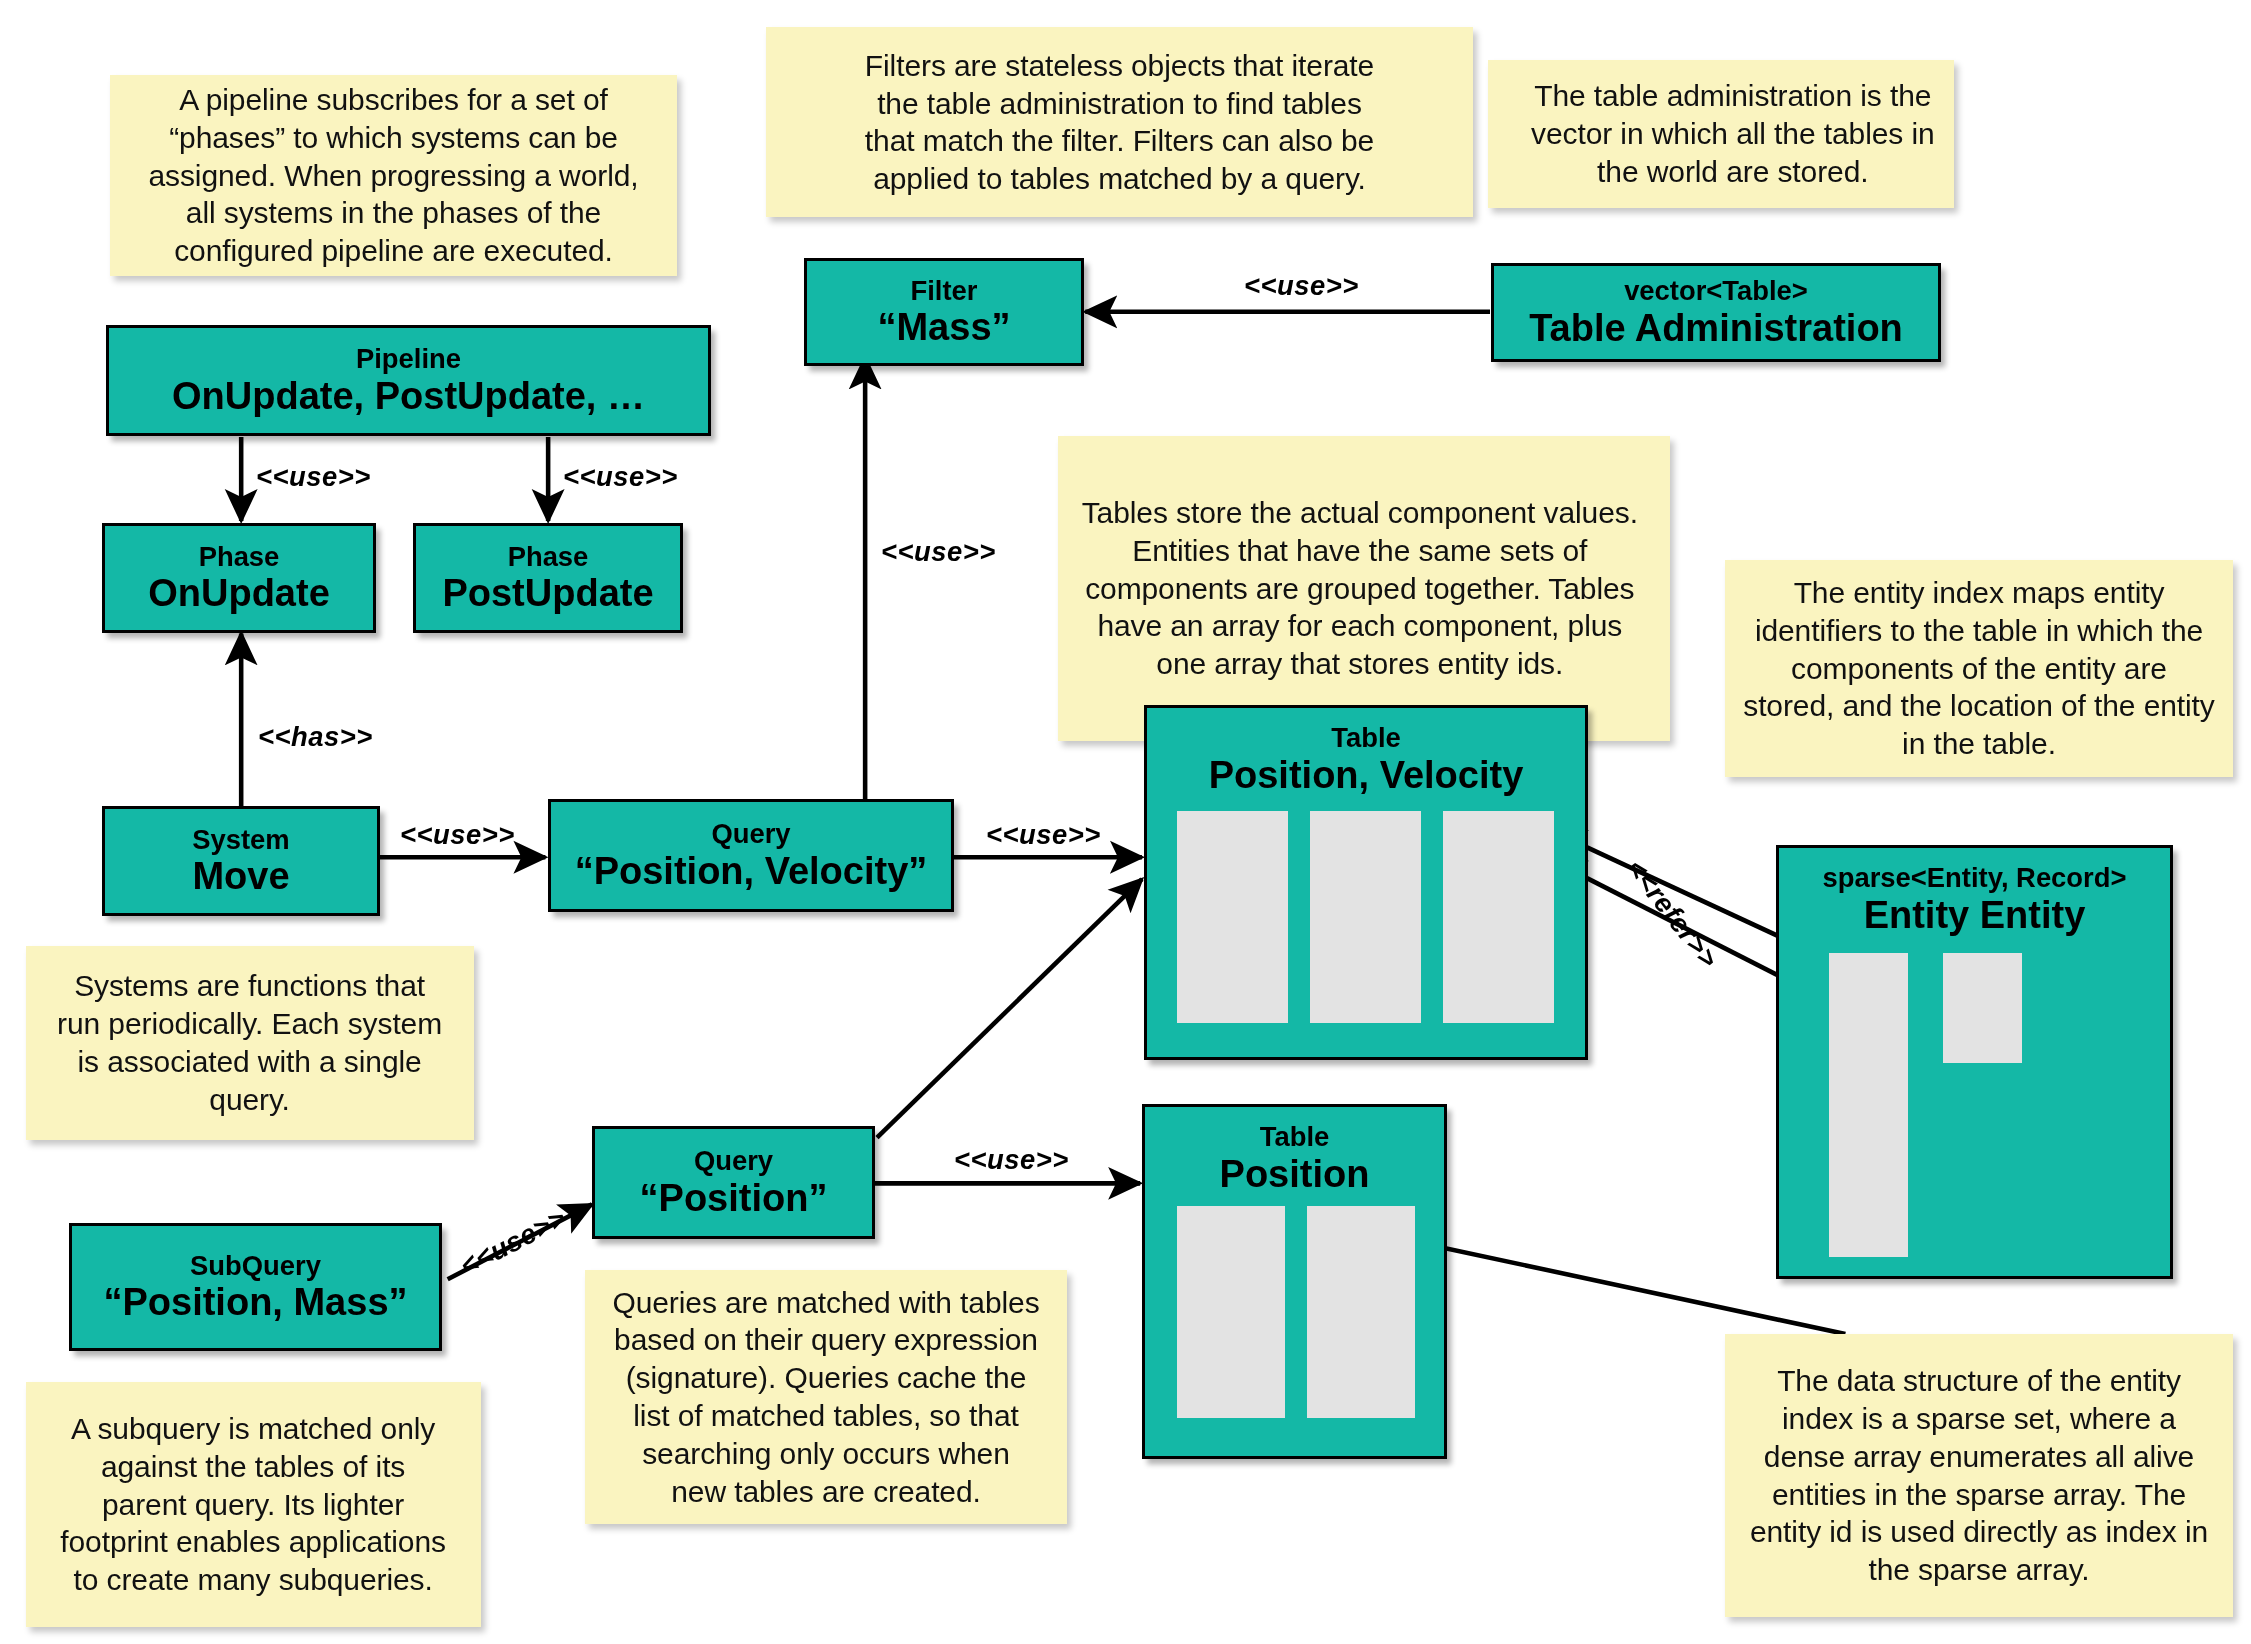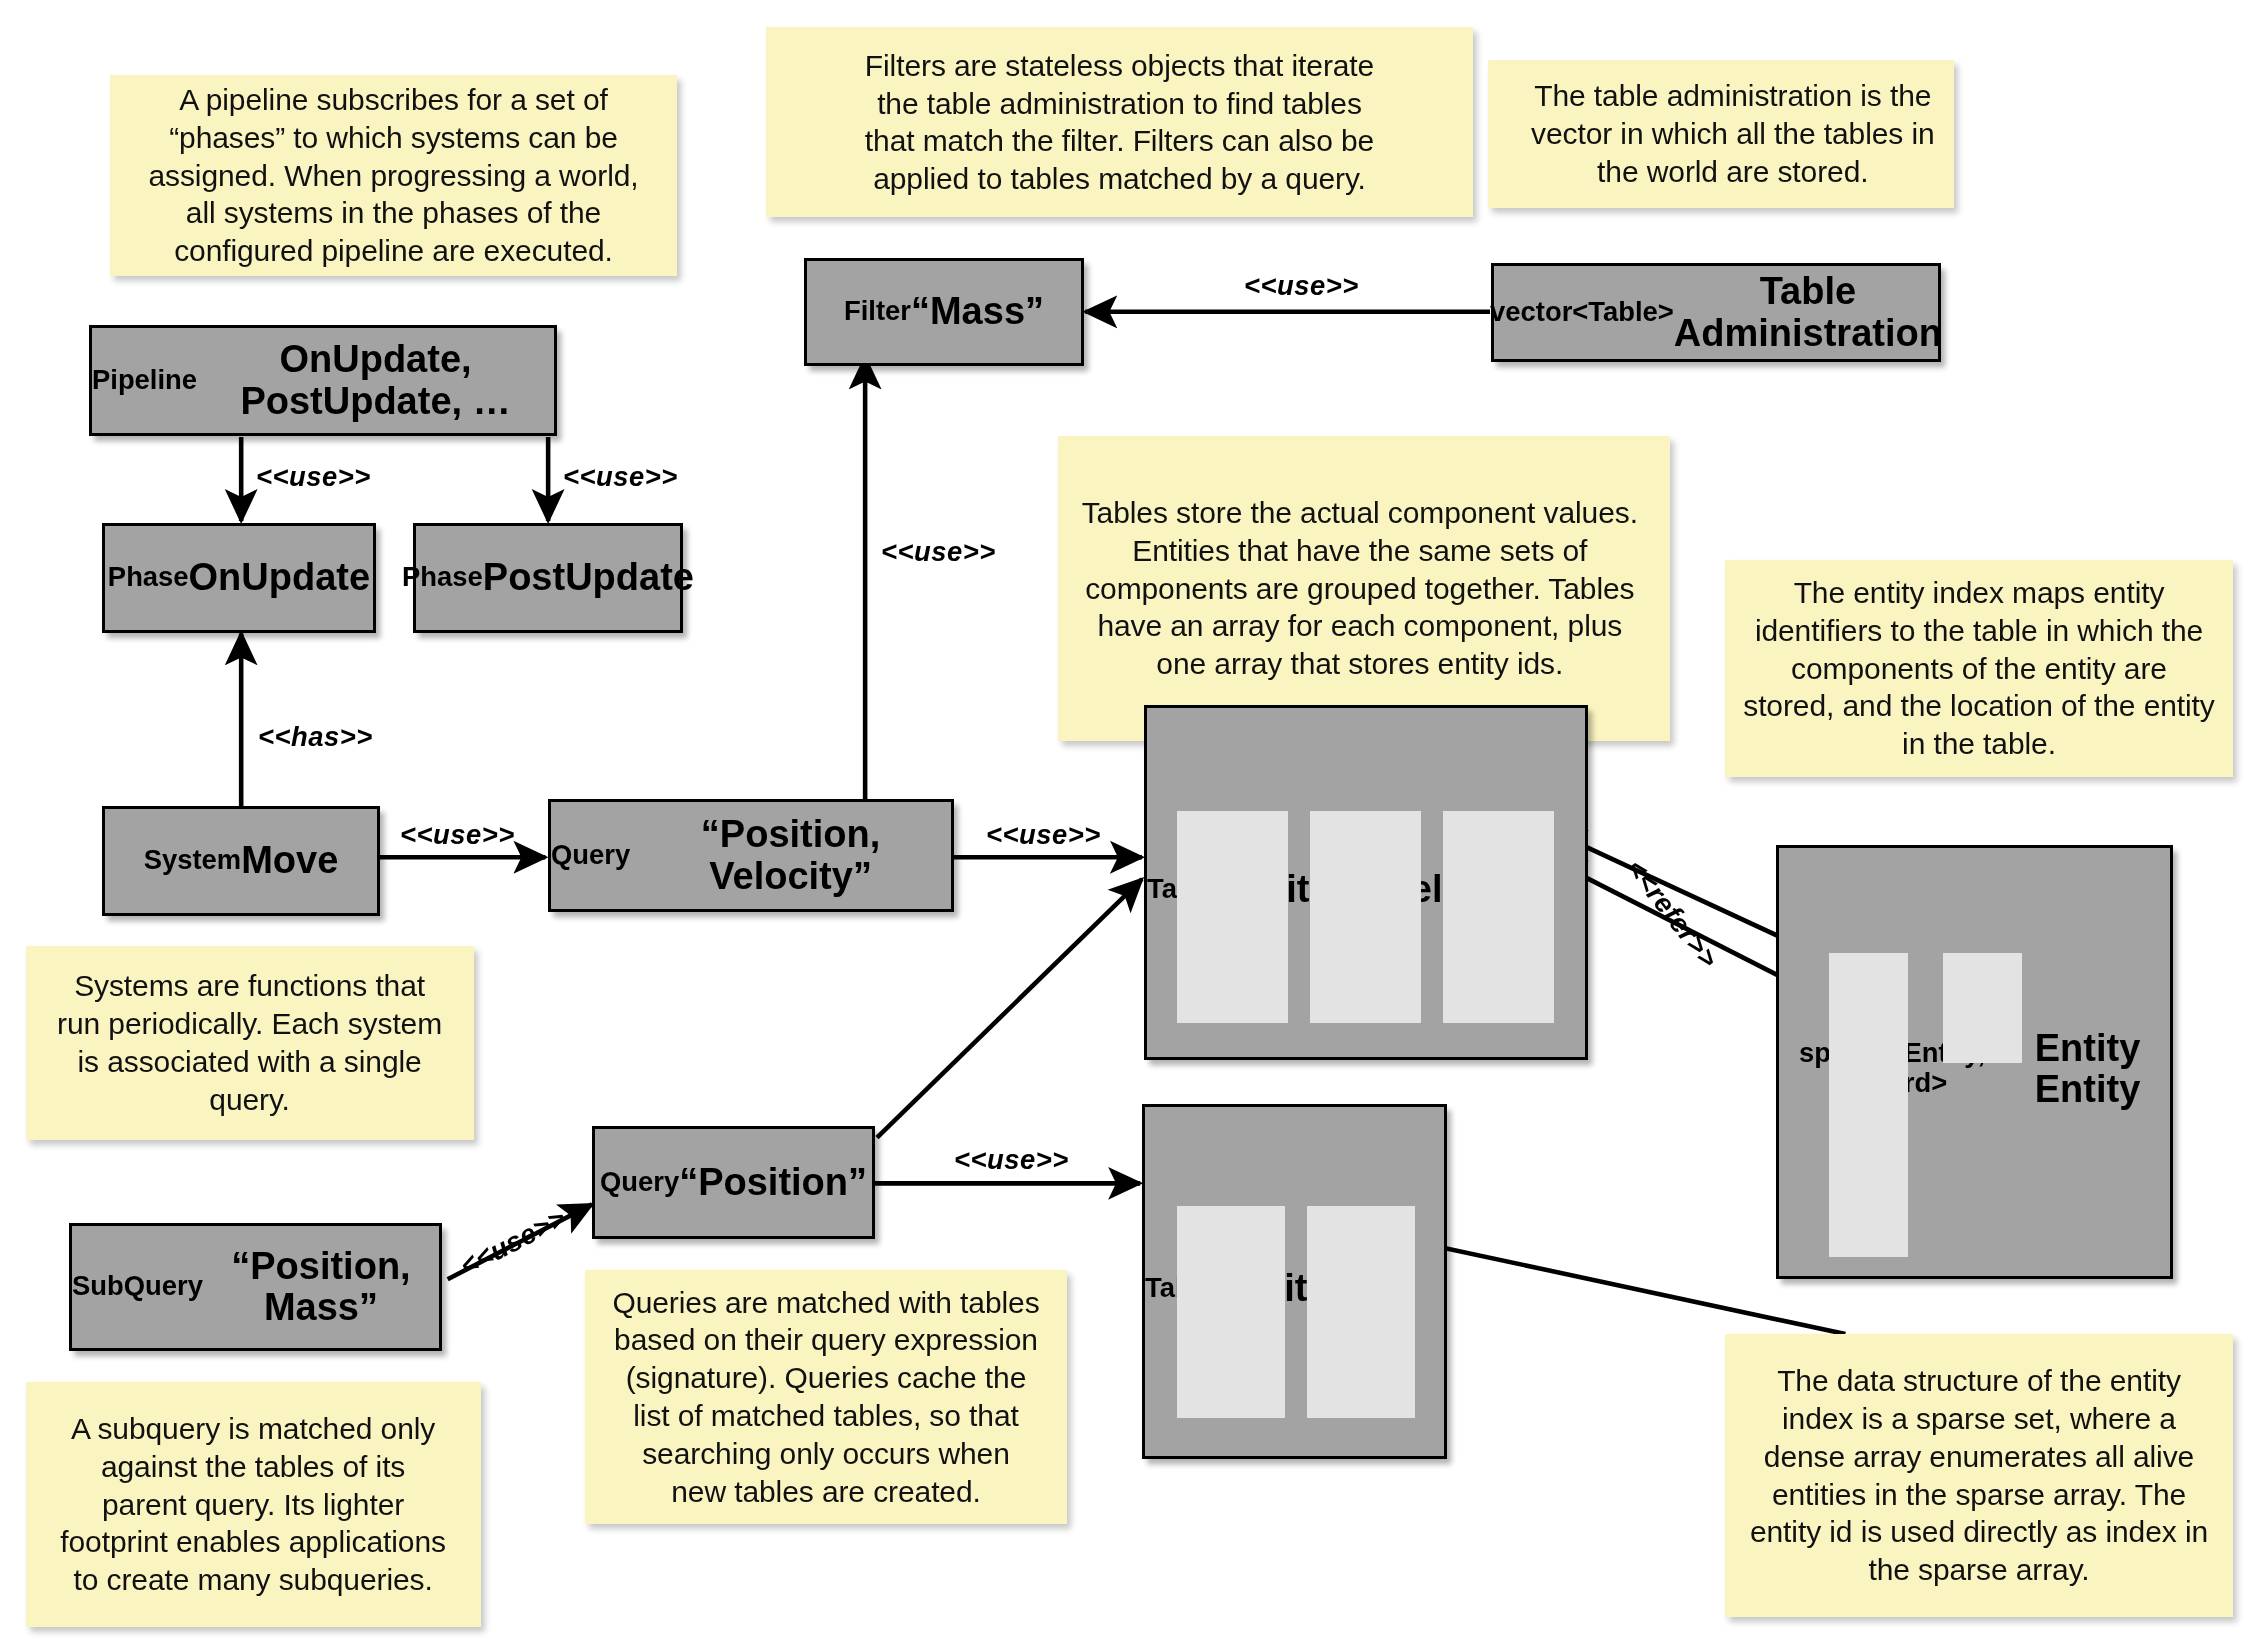--- a/index.html
+++ b/index.html
@@ -30,26 +30,26 @@
     display: flex;
     align-items: center;
     justify-content: center;
     white-space: pre-line;
     letter-spacing: -0.1px;
   }
 
   
   .box {
     position: absolute;
-    background: #a3a3a3;
+    background: #14b8a6;
     border: 3.7px solid #000000;
     box-sizing: border-box;
     box-shadow: 4.6px 5.5px 5.5px rgba(0,0,0,0.30);
     display: flex;
-    flex-direction: row;
+    flex-direction: column;
     align-items: center;
     justify-content: center;
     text-align: center;
   }
   .box .stereo {
     font-size: 27.4px;
     font-weight: 700;
     color: #000;
     line-height: 1.1;
     margin-bottom: 1.8px;
@@ -186,21 +186,21 @@
 footprint enables applications
 to create many subqueries.</div>
 
   <div class="note" style="left:1725px; top:1334px; width:508px; height:283px;">The data structure of the entity
 index is a sparse set, where a
 dense array enumerates all alive
 entities in the sparse array. The
 entity id is used directly as index in
 the sparse array.</div>
 
-  <div class="box" style="left:89px; top:325px; width:468px; height:111px;">
+  <div class="box" style="left:106px; top:325px; width:605px; height:111px;">
     <div class="stereo">Pipeline</div>
     <div class="title">OnUpdate, PostUpdate, …</div>
   </div>
 
   <div class="box" style="left:102px; top:523px; width:274px; height:110px;">
     <div class="stereo">Phase</div>
     <div class="title">OnUpdate</div>
   </div>
 
   <div class="box" style="left:413px; top:523px; width:270px; height:110px;">

